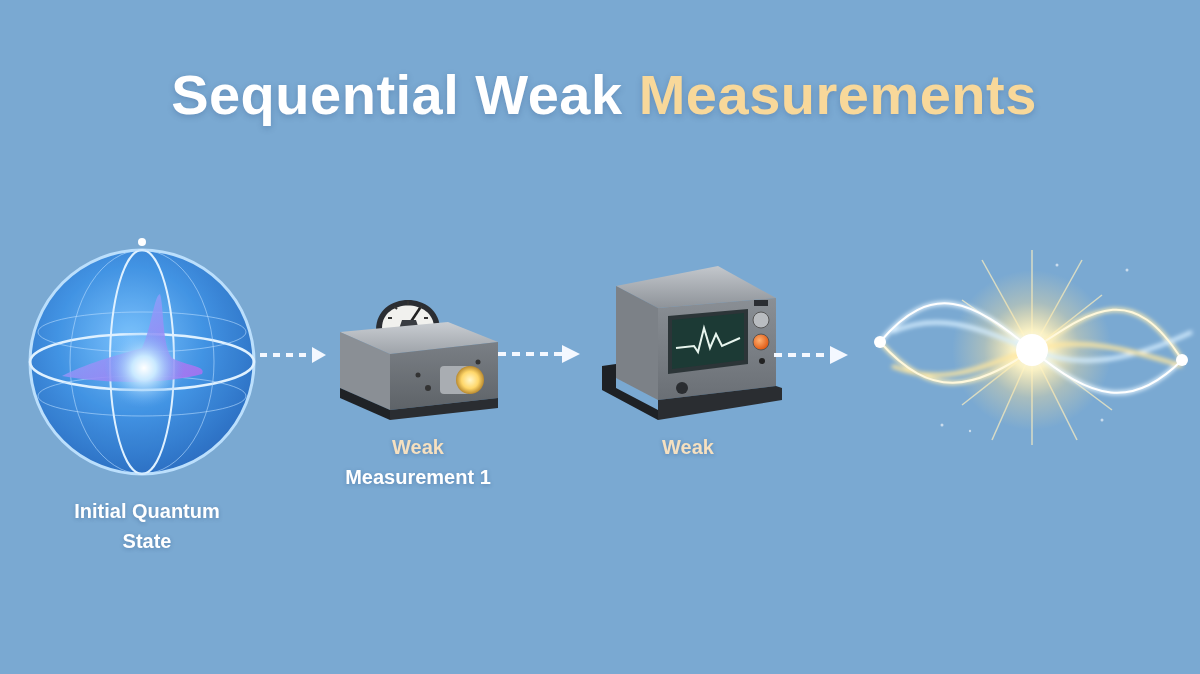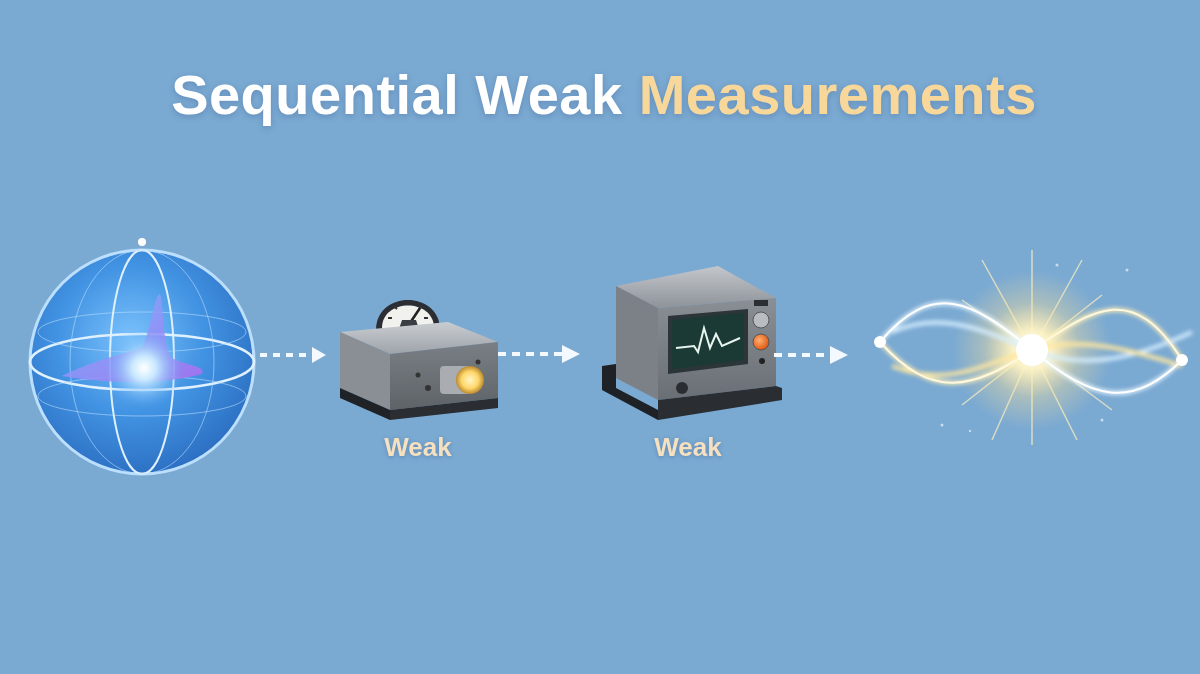--- a/index.html
+++ b/index.html
@@ -14,21 +14,21 @@
     position: absolute; left: 0; right: 0; top: 62px;
     text-align: center; font-size: 56px; font-weight: bold;
     letter-spacing: 0.5px; color: #ffffff;
     text-shadow: 0 2px 6px rgba(30,60,110,0.25);
     padding-left: 8px;
   }
   .title .accent { color: #f8d89a; }
   .stage { position: absolute; }
   .label {
     position: absolute; text-align: center; font-weight: bold;
-    color: #ffffff; font-size: 26px; line-height: 30px;
+    color: #ffffff; font-size: 20px; line-height: 30px;
     text-shadow: 0 1px 4px rgba(30,60,110,0.3);
   }
   .label .l1-accent { color: #f5e0c0; }
   .arrow { position: absolute; height: 20px; }
   svg { display: block; }
 </style>
 </head>
 <body>
 
 <div class="canvas">
@@ -60,20 +60,24 @@
       <ellipse cx="120" cy="126" rx="112" ry="28" fill="none" stroke="#dff1ff" stroke-width="2.5"></ellipse>
       <ellipse cx="120" cy="96" rx="104" ry="20" fill="none" stroke="#b8dcff" stroke-width="1" opacity="0.6"></ellipse>
       <ellipse cx="120" cy="160" rx="104" ry="20" fill="none" stroke="#b8dcff" stroke-width="1" opacity="0.6"></ellipse>
       <ellipse cx="120" cy="126" rx="32" ry="112" fill="none" stroke="#dff1ff" stroke-width="2"></ellipse>
       <ellipse cx="120" cy="126" rx="72" ry="112" fill="none" stroke="#b8dcff" stroke-width="1" opacity="0.6"></ellipse>
       <path d="M40,140 C70,125 100,118 120,112 C130,90 132,60 138,58 C142,70 140,110 150,122 C165,130 185,130 180,138 C150,146 100,150 40,140 Z" fill="url(#spike)" opacity="0.85"></path>
       <circle cx="122" cy="132" r="40" fill="url(#core)"></circle>
       <circle cx="120" cy="6" r="4" fill="#ffffff"></circle>
     </svg>
   </div>
+  <div class="label" style="left:22px; top:496px; width:250px;">
+    <div>Initial Quantum</div>
+    <div>State</div>
+  </div>
 
   <div class="arrow" style="left:258px; top:345px;">
     <svg width="70" height="20">
       <line x1="2" y1="10" x2="54" y2="10" stroke="#f4f8ff" stroke-width="4" stroke-dasharray="7 6"></line>
       <polygon points="54,2 68,10 54,18" fill="#f4f8ff"></polygon>
     </svg>
   </div>
 
   <div class="stage" style="left:328px; top:270px;">
     <svg width="180" height="150" viewBox="0 0 180 150">
@@ -113,20 +117,21 @@
       <circle cx="90" cy="105" r="2.5" fill="#333"></circle>
       <circle cx="150" cy="92" r="2.5" fill="#333"></circle>
       <circle cx="100" cy="118" r="3" fill="#333"></circle>
 
       <rect x="112" y="96" width="30" height="28" rx="4" fill="#a9adb2"></rect>
       <circle cx="142" cy="110" r="14" fill="url(#lamp)"></circle>
     </svg>
   </div>
   <div class="label" style="left:318px; top:432px; width:200px;">
     <div class="l1-accent">Weak</div>
+    <div>Measurement 1</div>
   </div>
 
   <div class="arrow" style="left:496px; top:344px;">
     <svg width="90" height="20">
       <line x1="2" y1="10" x2="66" y2="10" stroke="#f4f8ff" stroke-width="4" stroke-dasharray="8 6"></line>
       <polygon points="66,1 84,10 66,19" fill="#f4f8ff"></polygon>
     </svg>
   </div>
 
   <div class="stage" style="left:598px; top:260px;">

